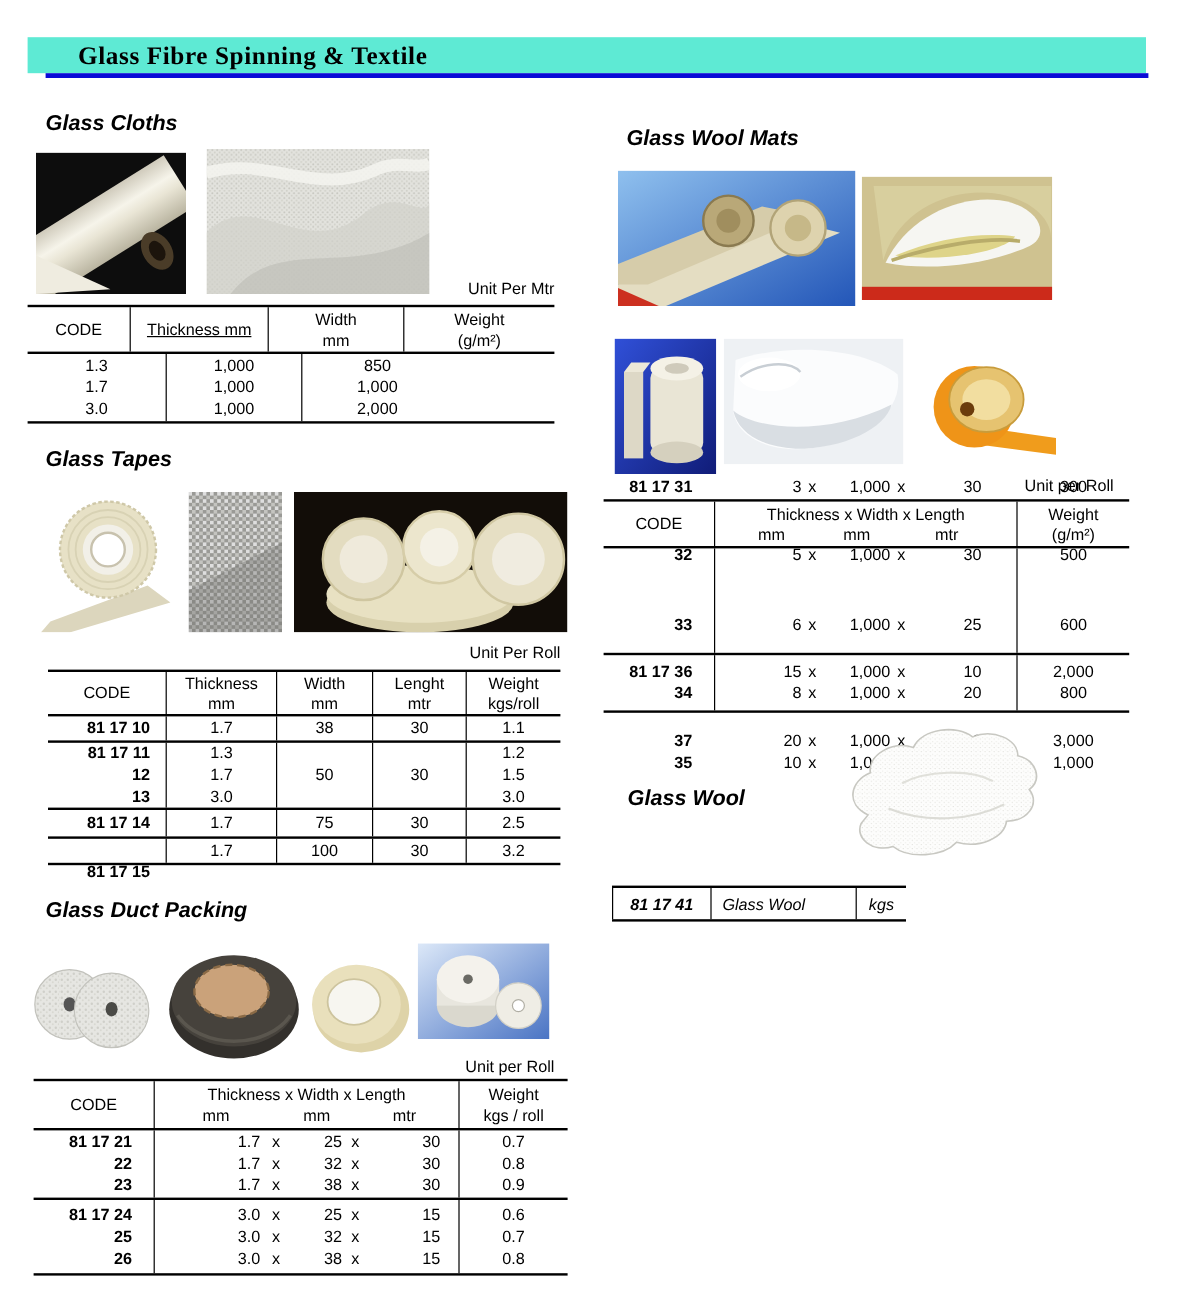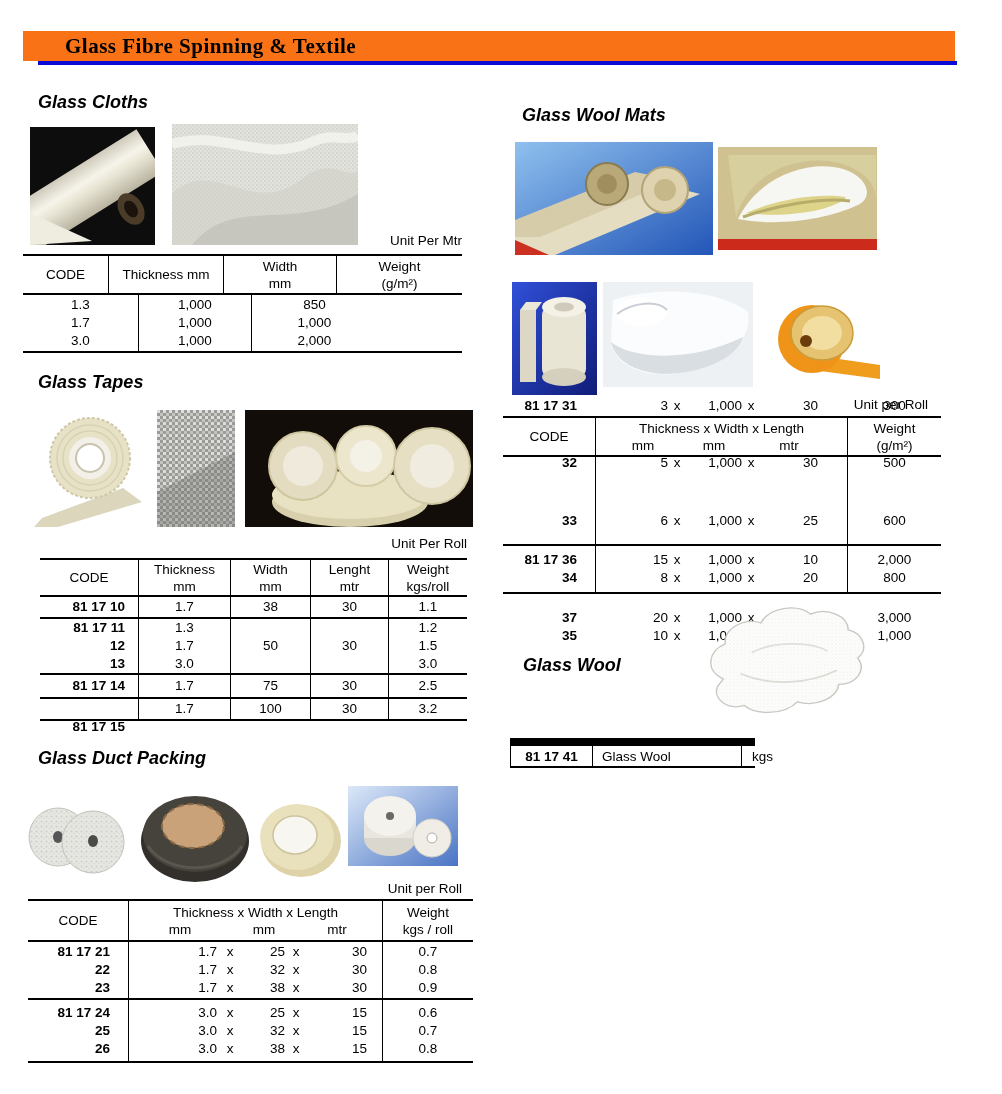--- a/index.html
+++ b/index.html
@@ -1,20 +1,20 @@
 <!DOCTYPE html>
 <html><head>
 <meta charset="utf-8">
 <style>
   * { margin:0; padding:0; box-sizing:border-box; }
   html,body { background:#fff; }
   body { width:1002px; height:1094px; font-family:"Liberation Sans", sans-serif; color:#000; position:relative; }
   .page { position:relative; width:1002px; height:1094px; background:#fff; overflow:hidden; }
 
-  .header-band { position:absolute; left:23px; top:31px; width:932px; height:30px; background:#f97316; }
+  .header-band { position:absolute; left:23px; top:31px; width:932px; height:30px; background:#5eead4; }
   .header-title { position:absolute; left:42px; top:0; line-height:30px; font-family:"Liberation Serif", serif; font-weight:bold; font-size:21px; letter-spacing:0.5px; }
   .header-rule { position:absolute; left:38px; top:61px; width:919px; height:4px; background:#0b0bd6; }
 
   .section-title { position:absolute; font-size:18px; font-weight:bold; font-style:italic; white-space:nowrap; }
   .unit-label { position:absolute; font-size:13.5px; text-align:right; width:150px; white-space:nowrap; }
 
   .photo { position:absolute; overflow:hidden; }
   .photo svg { display:block; width:100%; height:100%; }
 
   .tbl { position:absolute; font-size:13.5px; }
@@ -28,21 +28,21 @@
   .ln { line-height:18px; white-space:nowrap; }
   .ln-sm { line-height:17.6px; white-space:nowrap;margin-top:40px; }
   .hln { line-height:17px; white-space:nowrap; text-align:center; }
 
   .dims-grid { display:grid; grid-template-columns:74px 26px 42px 22px 60px; padding-left:14px; }
   .wm-grid { display:grid; grid-template-columns:50px 18px 56px 18px 58px; padding-left:22px; }
   .dims-grid .n, .wm-grid .n { text-align:right; }
   .dims-grid .xx, .wm-grid .xx { text-align:center; }
   .dimhead { text-align:center; }
 
-  .wl-tbl { position:absolute; font-size:13.5px; display:flex; border-top:8px solid #000000; border-bottom:2px solid #000; height:30px; }
+  .wl-tbl { position:absolute; font-size:13.5px; display:flex; border-top:2px solid #000000; border-bottom:2px solid #000; height:30px;font-style:italic; }
   .wl-c { display:flex; align-items:center; box-sizing:border-box; flex-shrink:0; height:100%; }
   .wl-c + .wl-c { border-left:1.5px solid #000; }
   .wl-first { border-left:1.5px solid #000; }
 </style>
 </head>
 <body>
 
 <div class="page">
 
   <div class="header-band">
@@ -86,21 +86,21 @@
       <path d="M0,20 C50,5 90,40 140,18 C160,8 175,18 186,12" stroke="#f4f4f0" stroke-width="10" fill="none" opacity="0.85"></path>
     </svg>
   </div>
   <div class="unit-label" style="left:312px; top:233px;">Unit Per Mtr</div>
 
   <div class="tbl" style="left:23px; top:254px; width:439px;">
     <div class="band first" style="height:41px;">
       <div class="c center" style="width:85px;">
           <span class="hln">CODE</span>
         </div>
-      <div class="c center" style="width:115px;">
+      <div class="c center" style="width:115px;text-decoration:underline;">
           <span class="hln">Thickness mm</span>
         </div>
       <div class="c center" style="width:113px;">
           <span class="hln">Width</span>
           <span class="hln">mm</span>
         </div>
       <div class="c center" style="width:126px;">
           <span class="hln">Weight</span>
           <span class="hln">(g/m²)</span>
         </div>
@@ -603,18 +603,18 @@
     </svg>
   </div>
 
   <div class="wl-tbl" style="left:510px; top:738px; width:245px;">
     <div class="wl-c wl-first" style="width:82px; justify-content:center; font-weight:bold;">
         <span>81 17 41</span>
       </div>
     <div class="wl-c" style="width:121px; padding-left:9px;">
         <span>Glass Wool</span>
       </div>
-    <div class="wl-c" style="width:42px; justify-content:center;margin-left:28px;">
+    <div class="wl-c" style="width:42px; justify-content:center;">
         <span>kgs</span>
       </div>
   </div>
 
 </div>
 
 </body></html>

